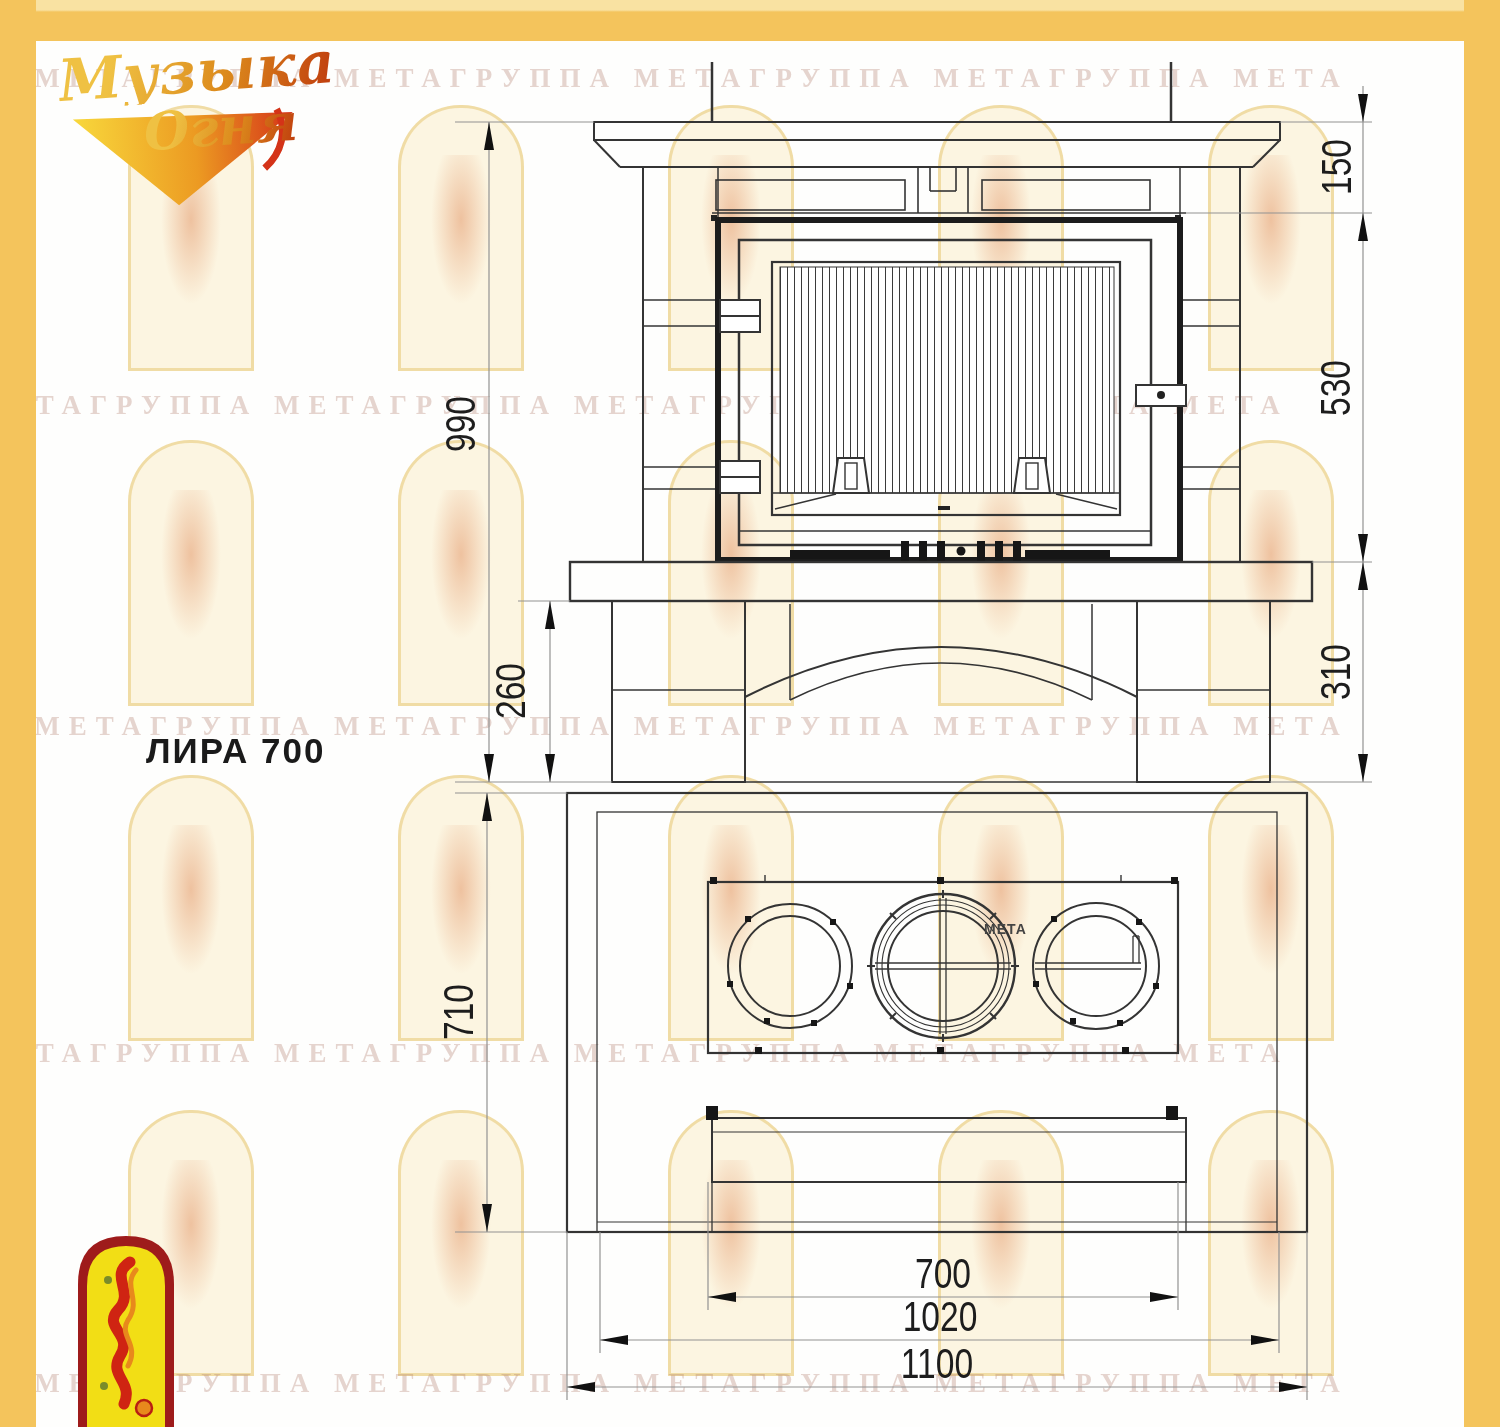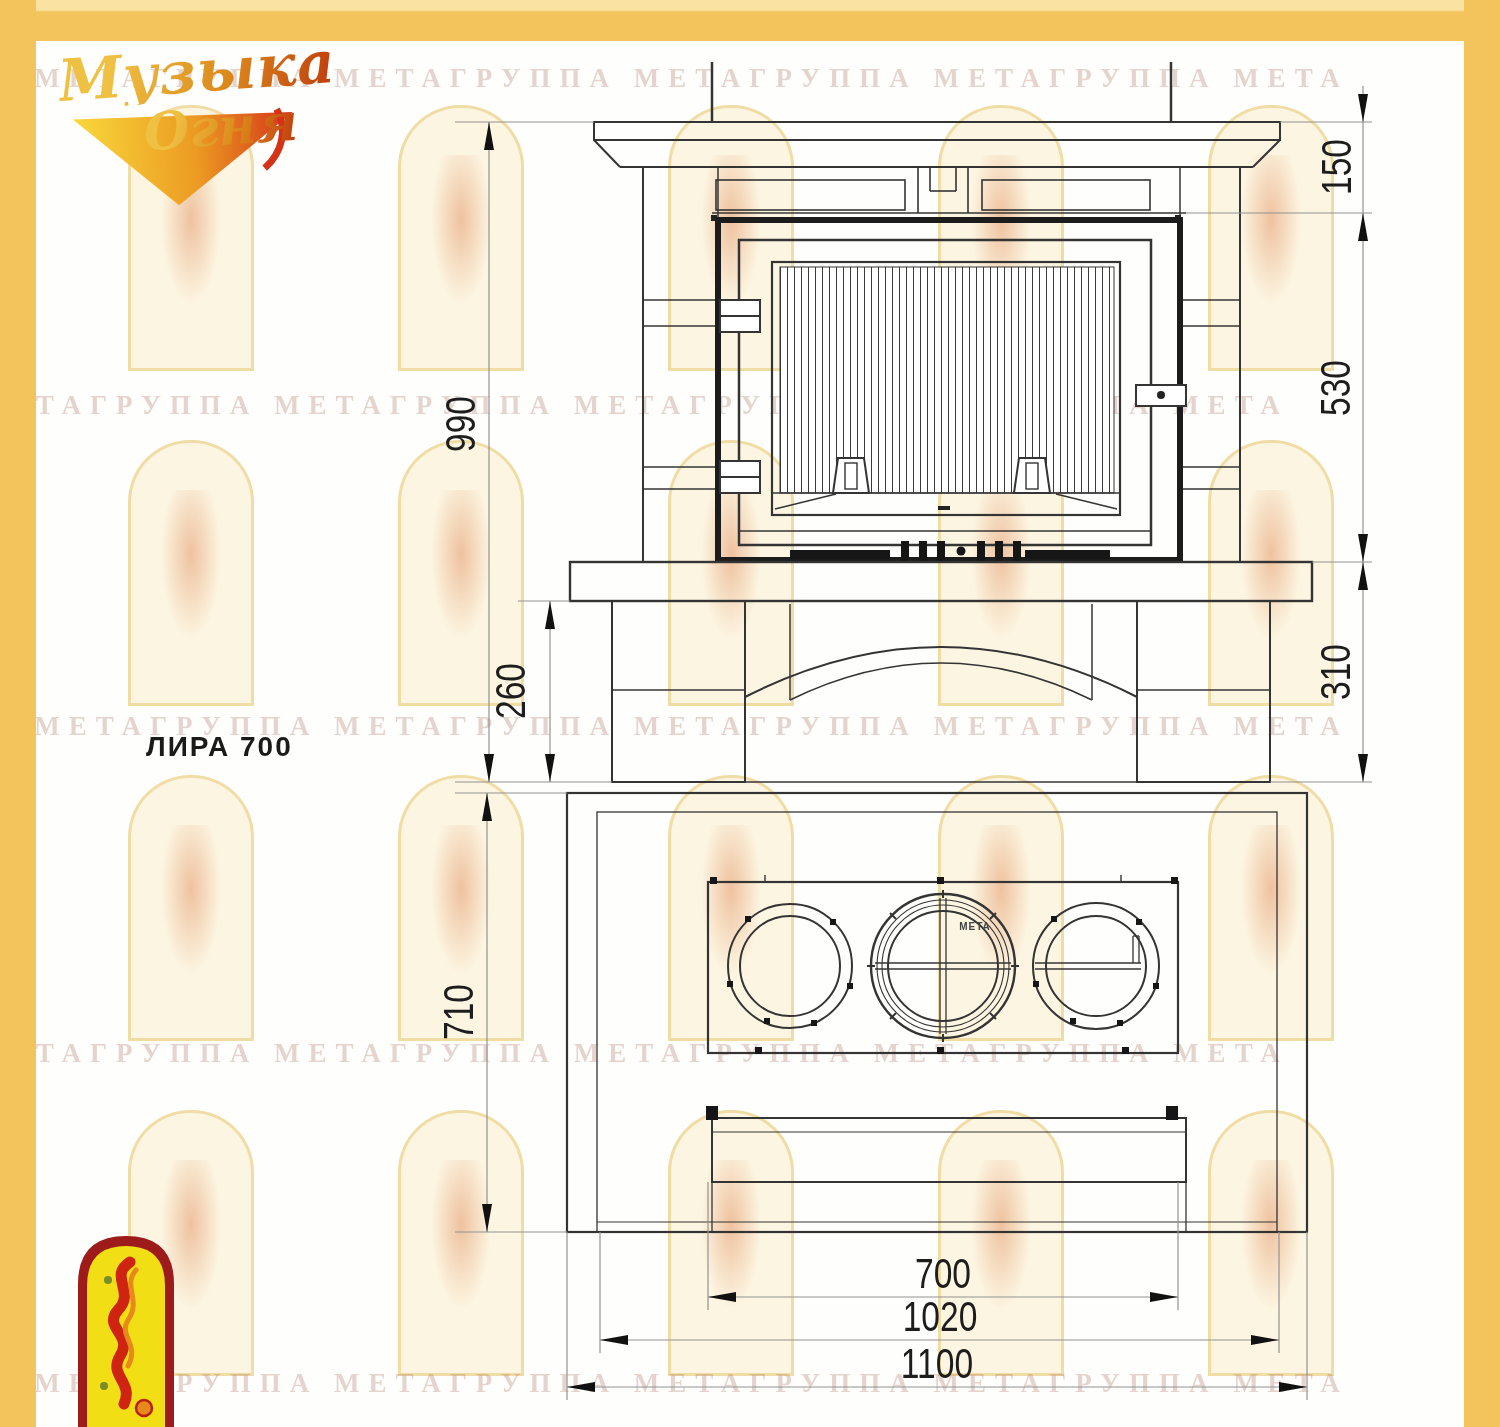--- a/index.html
+++ b/index.html
@@ -39,43 +39,43 @@
   .dim{
     position:absolute;z-index:20;color:#1d1d1d;
     font-family:"Liberation Sans",sans-serif;font-size:42px;font-weight:400;
     transform:translate(-50%,-50%) scaleX(0.8);white-space:nowrap;line-height:1;
   }
   .dim.vert{transform:translate(-50%,-50%) rotate(-90deg) scaleX(0.8);}
 
   
   #model-title{
     position:absolute;left:146px;top:733px;z-index:20;
-    font-family:"Liberation Sans",sans-serif;font-size:28px;font-weight:700;
+    font-family:"Liberation Sans",sans-serif;font-size:35px;font-weight:700;
     letter-spacing:2px;color:#1a1a1a;line-height:1;
   }
 
   
   #brand-logo{position:absolute;left:48px;top:36px;width:320px;height:190px;z-index:21;transform:rotate(-4deg);}
   #brand-logo .swoosh{position:absolute;left:18px;top:62px;z-index:1;}
   .logo-line{
     position:absolute;z-index:2;font-family:"DejaVu Serif",serif;font-style:italic;font-weight:700;
     background:linear-gradient(105deg,#EFC143 20%,#DC8A1C 60%,#C2430F 95%);
     -webkit-background-clip:text;background-clip:text;color:transparent;
     text-shadow:none;line-height:1;
   }
   #logo-line1{left:14px;top:6px;font-size:58px;letter-spacing:1px;}
   #logo-line2{left:96px;top:66px;font-size:52px;}
 
   
   #corner-emblem{position:absolute;left:78px;top:1236px;z-index:22;}
 
   
   #flue-label{
-    position:absolute;left:955px;top:921px;z-index:20;width:40px;
-    font-size:10px;color:#444;line-height:1.15;letter-spacing:1px;font-weight:700;text-align:center;
+    position:absolute;left:984px;top:921px;z-index:20;width:40px;
+    font-size:14px;color:#444;line-height:1.15;letter-spacing:1px;font-weight:700;
   }
 </style>
 </head>
 <body>
 
 <div id="page">
 
   <div id="wm-layer">
       <div class="ghost-arch" style="left: 128px; top: 105px;">
         <div class="fig"></div>

